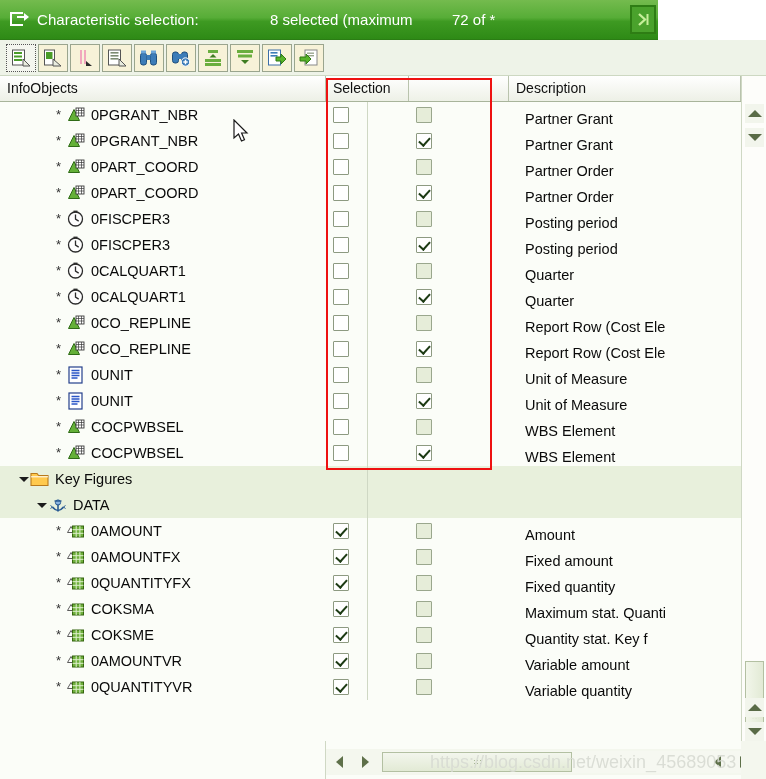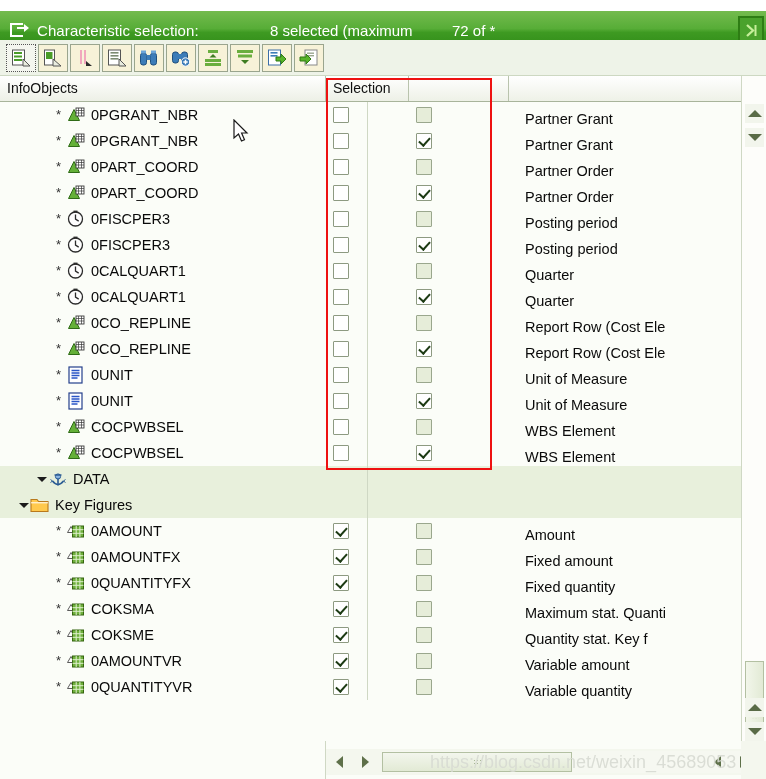--- a/index.html
+++ b/index.html
@@ -5,21 +5,21 @@
   html,body{margin:0;padding:0;}
   body{
     width:766px;height:779px;
     background:#ffffff;
     font-family:"Liberation Sans","DejaVu Sans",sans-serif;
     overflow:hidden;
     position:relative;
   }
   
   .titlebar{
-    position:absolute;left:0;top:11px;width:766px;height:40px;
+    position:absolute;left:0;top:0;width:658px;height:40px;
     background:linear-gradient(180deg,#74bb4e 0%,#57ad37 45%,#3e9a22 55%,#2e8a16 100%);
     border-bottom:1px solid #2b7d14;
     display:flex;align-items:center;
     color:#ffffff;
     box-sizing:border-box;
     text-align:center;
   }
   .tb-icon{
     width:20px;height:18px;margin-left:10px;margin-right:7px;
     position:relative;flex:0 0 auto;
@@ -329,20 +329,21 @@
   </div>
 </div>
 
 <div class="grid">
 
   <div class="hdr">
     <div class="hdr-cell" id="h-info">InfoObjects</div>
     <div class="hdr-cell" id="h-sel">Selection</div>
     <div class="hdr-cell" id="h-sid">SID</div>
     <div class="hdr-gapcell"></div>
+    <div class="hdr-cell" id="h-desc">Description</div>
     <div class="hdr-tail"></div>
   </div>
 
   <div class="rows" id="rows-container">
       <div class="row">
         <div class="cell-tree">
           <span class="ind" style="width: 54px;"></span>
           <span class="dot"></span>
           <span class="ico"><svg width="20" height="18" viewBox="0 0 20 18">
               <path d="M2.5 14.5 L8 3.5 L13.5 14.5 Z" fill="#64b038" stroke="#2f6b17" stroke-width="1"></path>
@@ -610,54 +611,54 @@
           <span class="lbl">COCPWBSEL</span>
         </div>
         <div class="cell-sel">
           <div class="cbx"></div>
         </div>
         <div class="cell-sid">
           <div class="cbx on"></div>
         </div>
         <div class="cell-gap"></div>
         <div class="cell-desc">WBS Element</div>
+      </div>
+      <div class="row group">
+        <div class="cell-tree">
+          <span class="ind" style="width: 18px;"></span>
+          <span class="tri"></span>
+          <span class="ico"><svg width="20" height="18" viewBox="0 0 20 18">
+              <path d="M1 3.5 h6 l1.6 2 h9.4 v10 h-17 Z" fill="#ffc94d" stroke="#b8791c" stroke-width="1.1"></path>
+              <path d="M1 6.8 h17" stroke="#ffffff" stroke-width="1"></path>
+            </svg></span>
+          <span class="lbl">Key Figures</span>
+        </div>
+        <div class="cell-sel"></div>
+        <div class="cell-sid"></div>
+        <div class="cell-gap"></div>
+        <div class="cell-desc"></div>
       </div>
       <div class="row group">
         <div class="cell-tree">
           <span class="ind" style="width: 36px;"></span>
           <span class="tri"></span>
           <span class="ico"><svg width="20" height="18" viewBox="0 0 20 18">
               <circle cx="10" cy="6.5" r="2.6" fill="#8ab4e0" stroke="#2a5b93" stroke-width="1"></circle>
               <path d="M10 8.5 v7" stroke="#2a5b93" stroke-width="1.6"></path>
               <path d="M4.5 11 q5.5 7 11 0" stroke="#2a5b93" stroke-width="1.6" fill="none"></path>
               <path d="M6.5 5 h7" stroke="#2a5b93" stroke-width="1.4"></path>
               <path d="M2.5 9.5 l2 1.5 l-2 1.5 M17.5 9.5 l-2 1.5 l2 1.5" stroke="#2a5b93" stroke-width="1" fill="none"></path>
             </svg></span>
           <span class="lbl">DATA</span>
         </div>
         <div class="cell-sel"></div>
         <div class="cell-sid"></div>
         <div class="cell-gap"></div>
         <div class="cell-desc"></div>
       </div>
-      <div class="row group">
-        <div class="cell-tree">
-          <span class="ind" style="width: 18px;"></span>
-          <span class="tri"></span>
-          <span class="ico"><svg width="20" height="18" viewBox="0 0 20 18">
-              <path d="M1 3.5 h6 l1.6 2 h9.4 v10 h-17 Z" fill="#ffc94d" stroke="#b8791c" stroke-width="1.1"></path>
-              <path d="M1 6.8 h17" stroke="#ffffff" stroke-width="1"></path>
-            </svg></span>
-          <span class="lbl">Key Figures</span>
-        </div>
-        <div class="cell-sel"></div>
-        <div class="cell-sid"></div>
-        <div class="cell-gap"></div>
-        <div class="cell-desc"></div>
-      </div>
       <div class="row">
         <div class="cell-tree">
           <span class="ind" style="width: 54px;"></span>
           <span class="dot"></span>
           <span class="ico"><svg width="20" height="18" viewBox="0 0 20 18">
               <path d="M1.5 10.5 L5 4.5 L8.5 10.5 Z" fill="#ffffff" stroke="#4a4a4a" stroke-width="0.9"></path>
               <rect x="6.5" y="4" width="11" height="11" fill="#6fb03c" stroke="#35650e" stroke-width="1"></rect>
               <path d="M6.5 7.7 h11 M6.5 11.3 h11 M10.2 4 v11 M13.9 4 v11" stroke="#dff0cd" stroke-width="1"></path>
             </svg></span>
           <span class="lbl">0AMOUNT</span>

